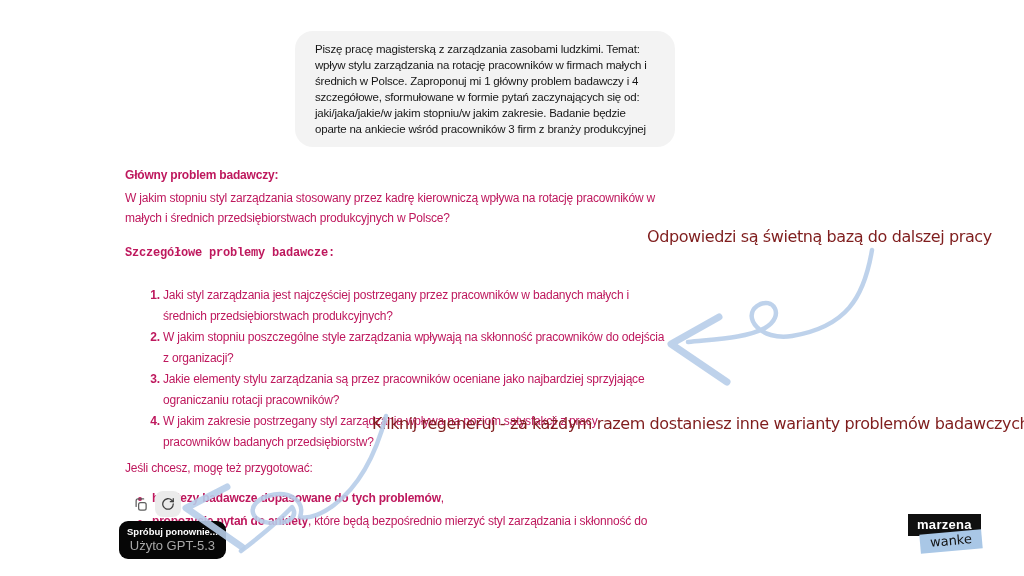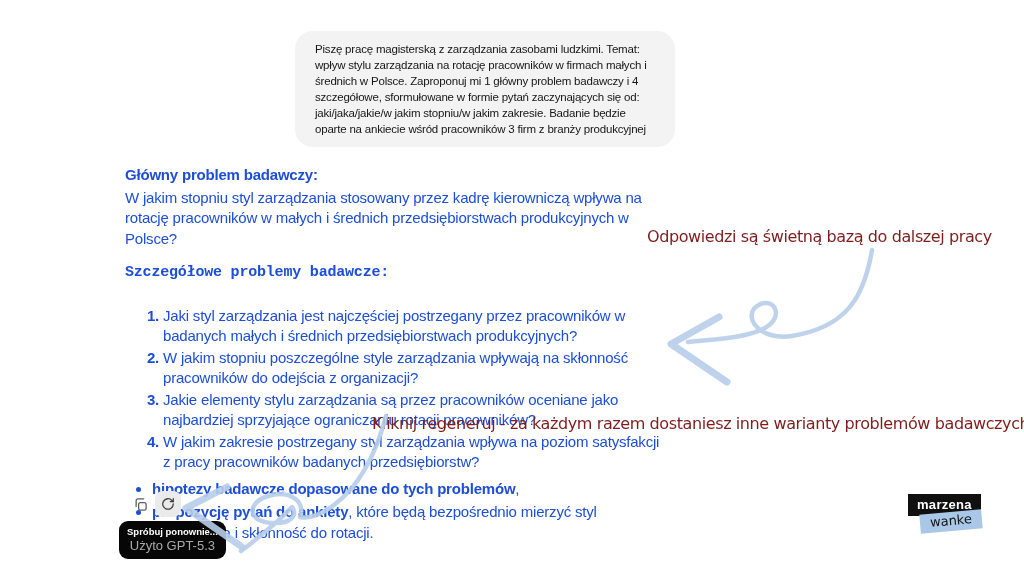--- a/index.html
+++ b/index.html
@@ -6,21 +6,21 @@
   .canvas{position:relative;width:1024px;height:576px;background:#ffffff;overflow:hidden;
           font-family:"Liberation Sans",sans-serif;color:#1f1f1f;border-radius:6px;}
 
   
   .bubble{position:absolute;left:295px;top:31px;width:380px;box-sizing:border-box;
           background:#f3f3f3;border-radius:18px;padding:10px 20px;
           font-size:11.5px;line-height:16px;letter-spacing:-0.2px;color:#161616;}
 
   
   .answer{position:absolute;left:125px;top:165px;width:540px;
-          font-size:15px;line-height:20.5px;letter-spacing:-0.2px;color:#1d4ed8;}
+          font-size:12px;line-height:20.5px;letter-spacing:-0.2px;color:#be185d;}
   .answer .hd{font-weight:bold;margin:0 0 2px;}
   .answer .hd2{font-weight:bold;margin:0 0 22px;font-family:Liberation Mono, monospace;}
   .answer p.main{margin:0 0 14px;}
   .answer ol{margin:0 0 6px;padding-left:38px;}
   .answer ol li{margin:0 0 1px;}
   .answer ol li::marker{font-weight:bold;}
   .answer p.offer{margin:4px 0 9px;}
   .answer ul{margin:0;padding-left:27px;}
   .answer ul li{margin:0 0 3px;}
   .b{font-weight:bold;}
@@ -44,21 +44,21 @@
   .note.right{left:647px;top:227px;}
   .note.bottom{left:372px;top:414px;}
 
   
   .arrows{position:absolute;left:0;top:0;pointer-events:none;}
   .arrows path{fill:none;stroke:#b7cde9;stroke-linecap:round;stroke-linejoin:round;opacity:0.9;}
   .arrows .line{stroke-width:4.5px;}
   .arrows .head{stroke-width:7px;}
 
   
-  .logo{position:absolute;left:905px;top:491px;width:85px;height:50px;}
+  .logo{position:absolute;left:905px;top:511px;width:85px;height:50px;}
   .logo-black{position:absolute;left:3px;top:3px;background:#101010;color:#fff;
               font-weight:bold;font-size:13px;letter-spacing:0.3px;padding:3px 9px 4px;}
   .logo-blue{position:absolute;left:15px;top:21px;background:#a9c7e6;color:#141414;
              font-size:13px;font-family:"DejaVu Sans",sans-serif;padding:1px 10px 3px;
              transform:rotate(-5deg);}
 </style>
 </head>
 <body>
 
 <div class="canvas">
@@ -70,20 +70,21 @@
   <div class="answer">
     <div class="hd">Główny problem badawczy:</div>
     <p class="main">W jakim stopniu styl zarządzania stosowany przez kadrę kierowniczą wpływa na rotację pracowników w małych i średnich przedsiębiorstwach produkcyjnych w Polsce?</p>
     <div class="hd2">Szczegółowe problemy badawcze:</div>
     <ol>
       <li>Jaki styl zarządzania jest najczęściej postrzegany przez pracowników w badanych małych i średnich przedsiębiorstwach produkcyjnych?</li>
       <li>W jakim stopniu poszczególne style zarządzania wpływają na skłonność pracowników do odejścia z organizacji?</li>
       <li>Jakie elementy stylu zarządzania są przez pracowników oceniane jako najbardziej sprzyjające ograniczaniu rotacji pracowników?</li>
       <li>W jakim zakresie postrzegany styl zarządzania wpływa na poziom satysfakcji z pracy pracowników badanych przedsiębiorstw?</li>
     </ol>
+    <p class="offer">Jeśli chcesz, mogę też przygotować:</p>
     <ul>
       <li><span class="b">hipotezy badawcze dopasowane do tych problemów</span><span>,</span></li>
       <li><span class="b">propozycję pytań do ankiety</span><span>, które będą bezpośrednio mierzyć styl zarządzania i skłonność do rotacji.</span></li>
     </ul>
   </div>
 
   <div class="actions">
     <button class="icon-btn">
       <span>
         <svg width="15" height="15" viewBox="0 0 24 24" fill="none" stroke="#5e5e5e" stroke-width="2" stroke-linecap="round" stroke-linejoin="round">

